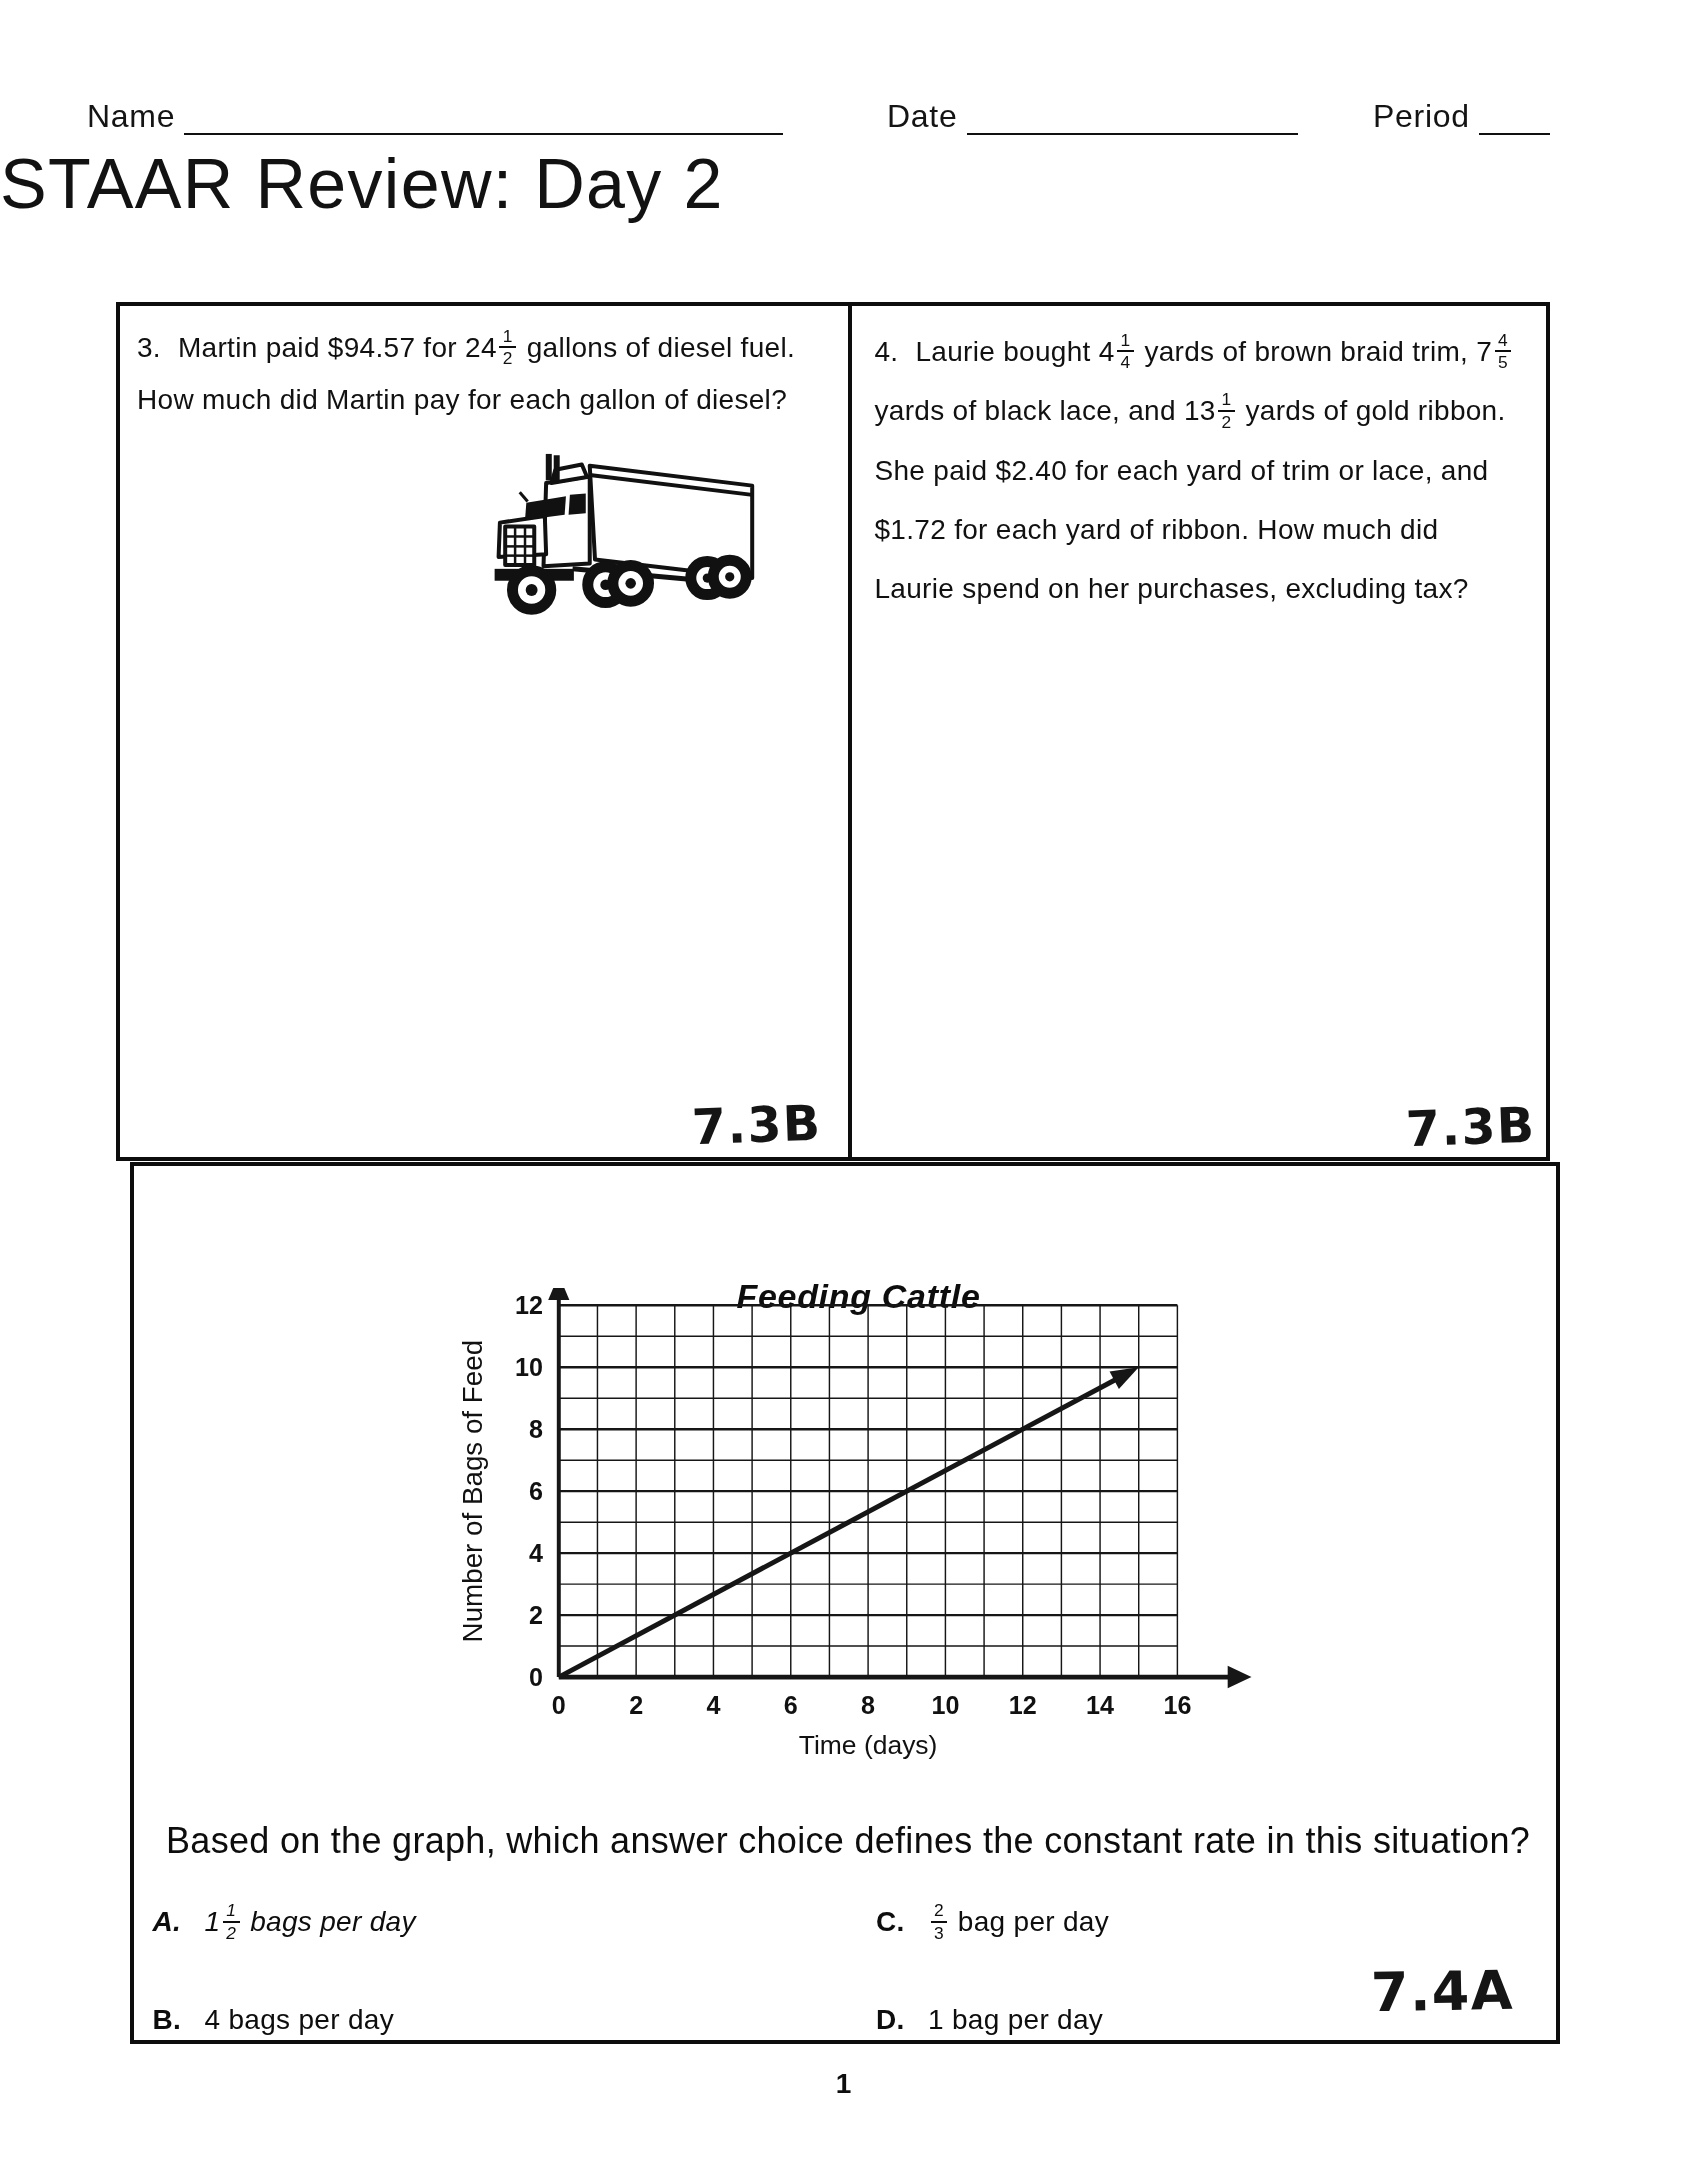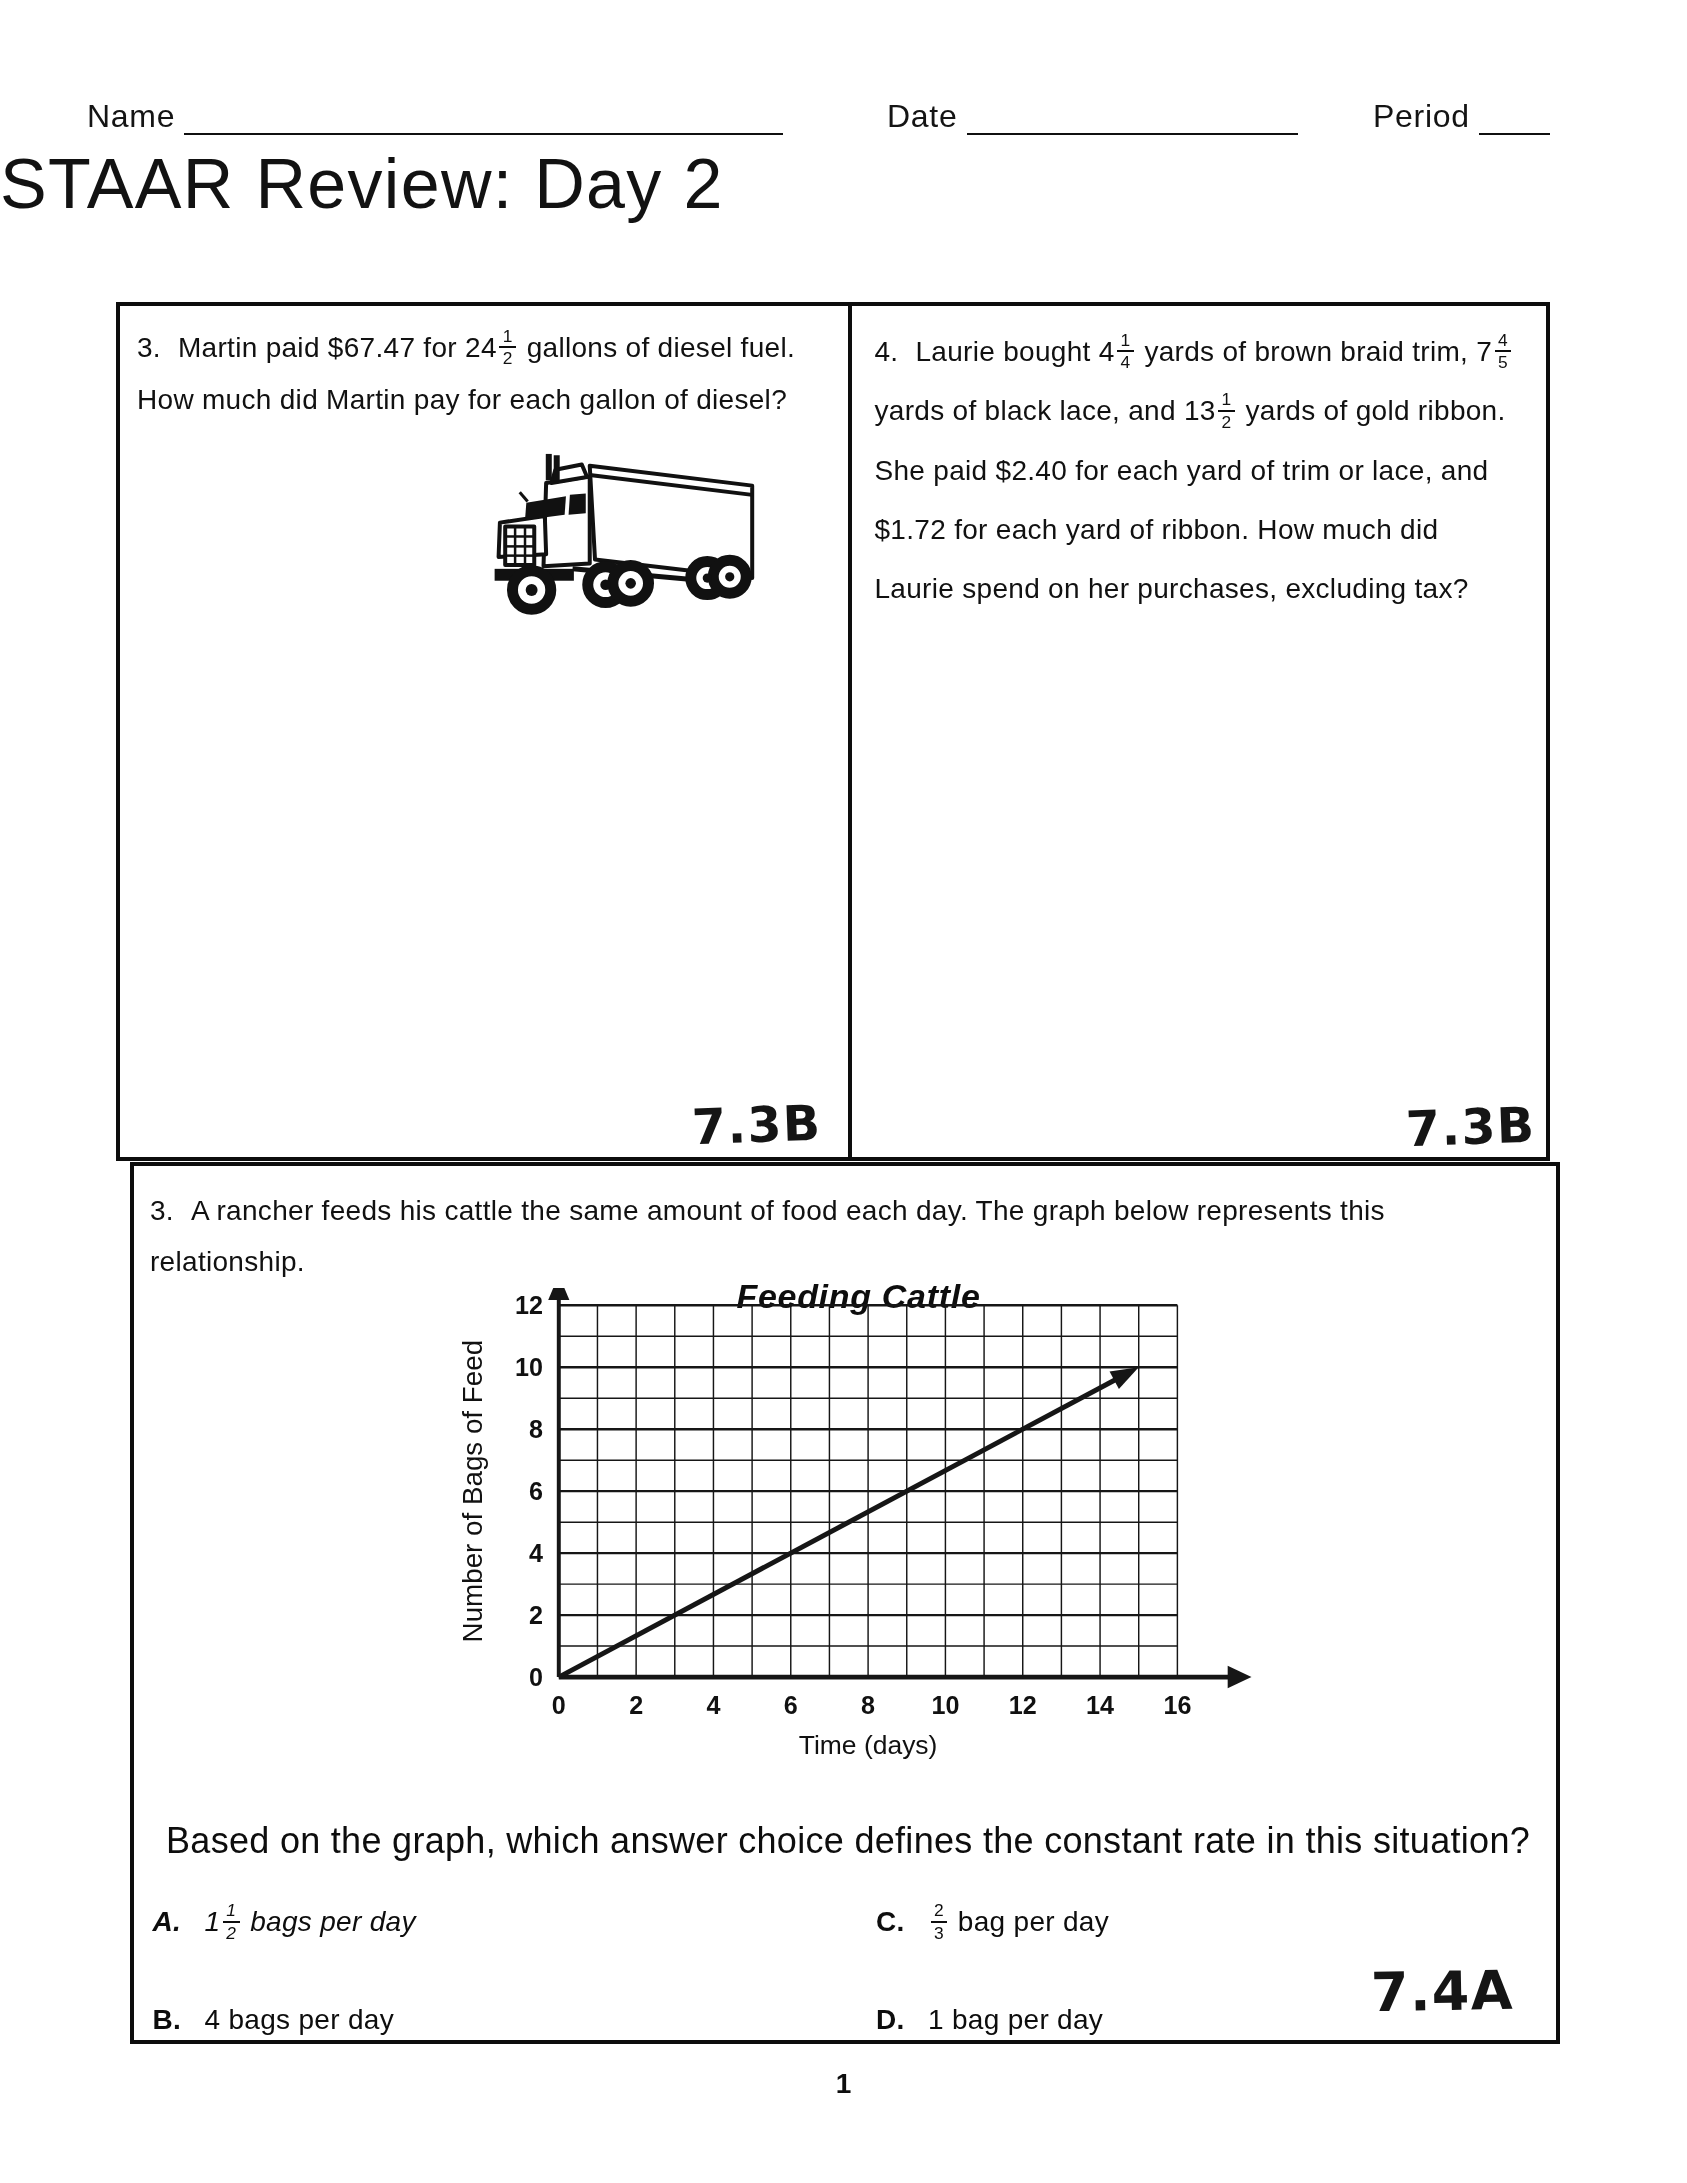--- a/index.html
+++ b/index.html
@@ -80,21 +80,21 @@
 </div>
 <div class="hdr" id="hdr-period">
   <span>Period</span><span class="blank" style="width:71px"></span>
 </div>
 <div id="page-title">STAAR Review: Day 2</div>
 
 <div class="qbox" id="top-box">
 
   <div class="cell" id="cell-q3">
     <p class="qtext">
-      <span class="qnum">3.</span><span>Martin paid $67.47 for</span>
+      <span class="qnum">3.</span><span>Martin paid $94.57 for</span>
       <span><span>24</span><span class="frac"><span class="num">1</span><span class="den">2</span></span></span>
       <span>gallons of diesel fuel.  How much did Martin pay for each gallon of diesel?</span>
     </p>
 
     <svg id="truck" viewBox="0 0 436 268">
       <g fill="none" stroke="#111" stroke-width="4" stroke-linejoin="round">
 
         <polygon points="154,30 400,60 400,200 162,172" fill="#fff"></polygon>
         <line x1="154" y1="44" x2="400" y2="74"></line>
 
@@ -150,23 +150,20 @@
       <span>yards of black lace, and</span>
       <span><span>13</span><span class="frac"><span class="num">1</span><span class="den">2</span></span></span>
       <span>yards of gold ribbon.  She paid $2.40 for each yard of trim or lace, and $1.72 for each yard of ribbon.  How much did Laurie spend on her purchases, excluding tax?</span>
     </p>
 
     <div class="hand" id="hand-q4">7.3B</div>
   </div>
 </div>
 
 <div class="qbox" id="bottom-box">
-  <p class="qtext" id="q3g-text">
-    <span class="qnum">3.</span><span>A rancher feeds his cattle the same amount of food each day.  The graph below represents this relationship.</span>
-  </p>
 
   <div id="chart-title">Feeding Cattle</div>
   <svg id="chart-svg" width="827" height="493" viewBox="0 0 1250 745">
       <line x1="172" y1="26" x2="172" y2="588" stroke="#161616" stroke-width="2.2"></line>
       <line x1="230.4375" y1="26" x2="230.4375" y2="588" stroke="#161616" stroke-width="2.2"></line>
       <line x1="288.875" y1="26" x2="288.875" y2="588" stroke="#161616" stroke-width="2.2"></line>
       <line x1="347.3125" y1="26" x2="347.3125" y2="588" stroke="#161616" stroke-width="2.2"></line>
       <line x1="405.75" y1="26" x2="405.75" y2="588" stroke="#161616" stroke-width="2.2"></line>
       <line x1="464.1875" y1="26" x2="464.1875" y2="588" stroke="#161616" stroke-width="2.2"></line>
       <line x1="522.625" y1="26" x2="522.625" y2="588" stroke="#161616" stroke-width="2.2"></line>

